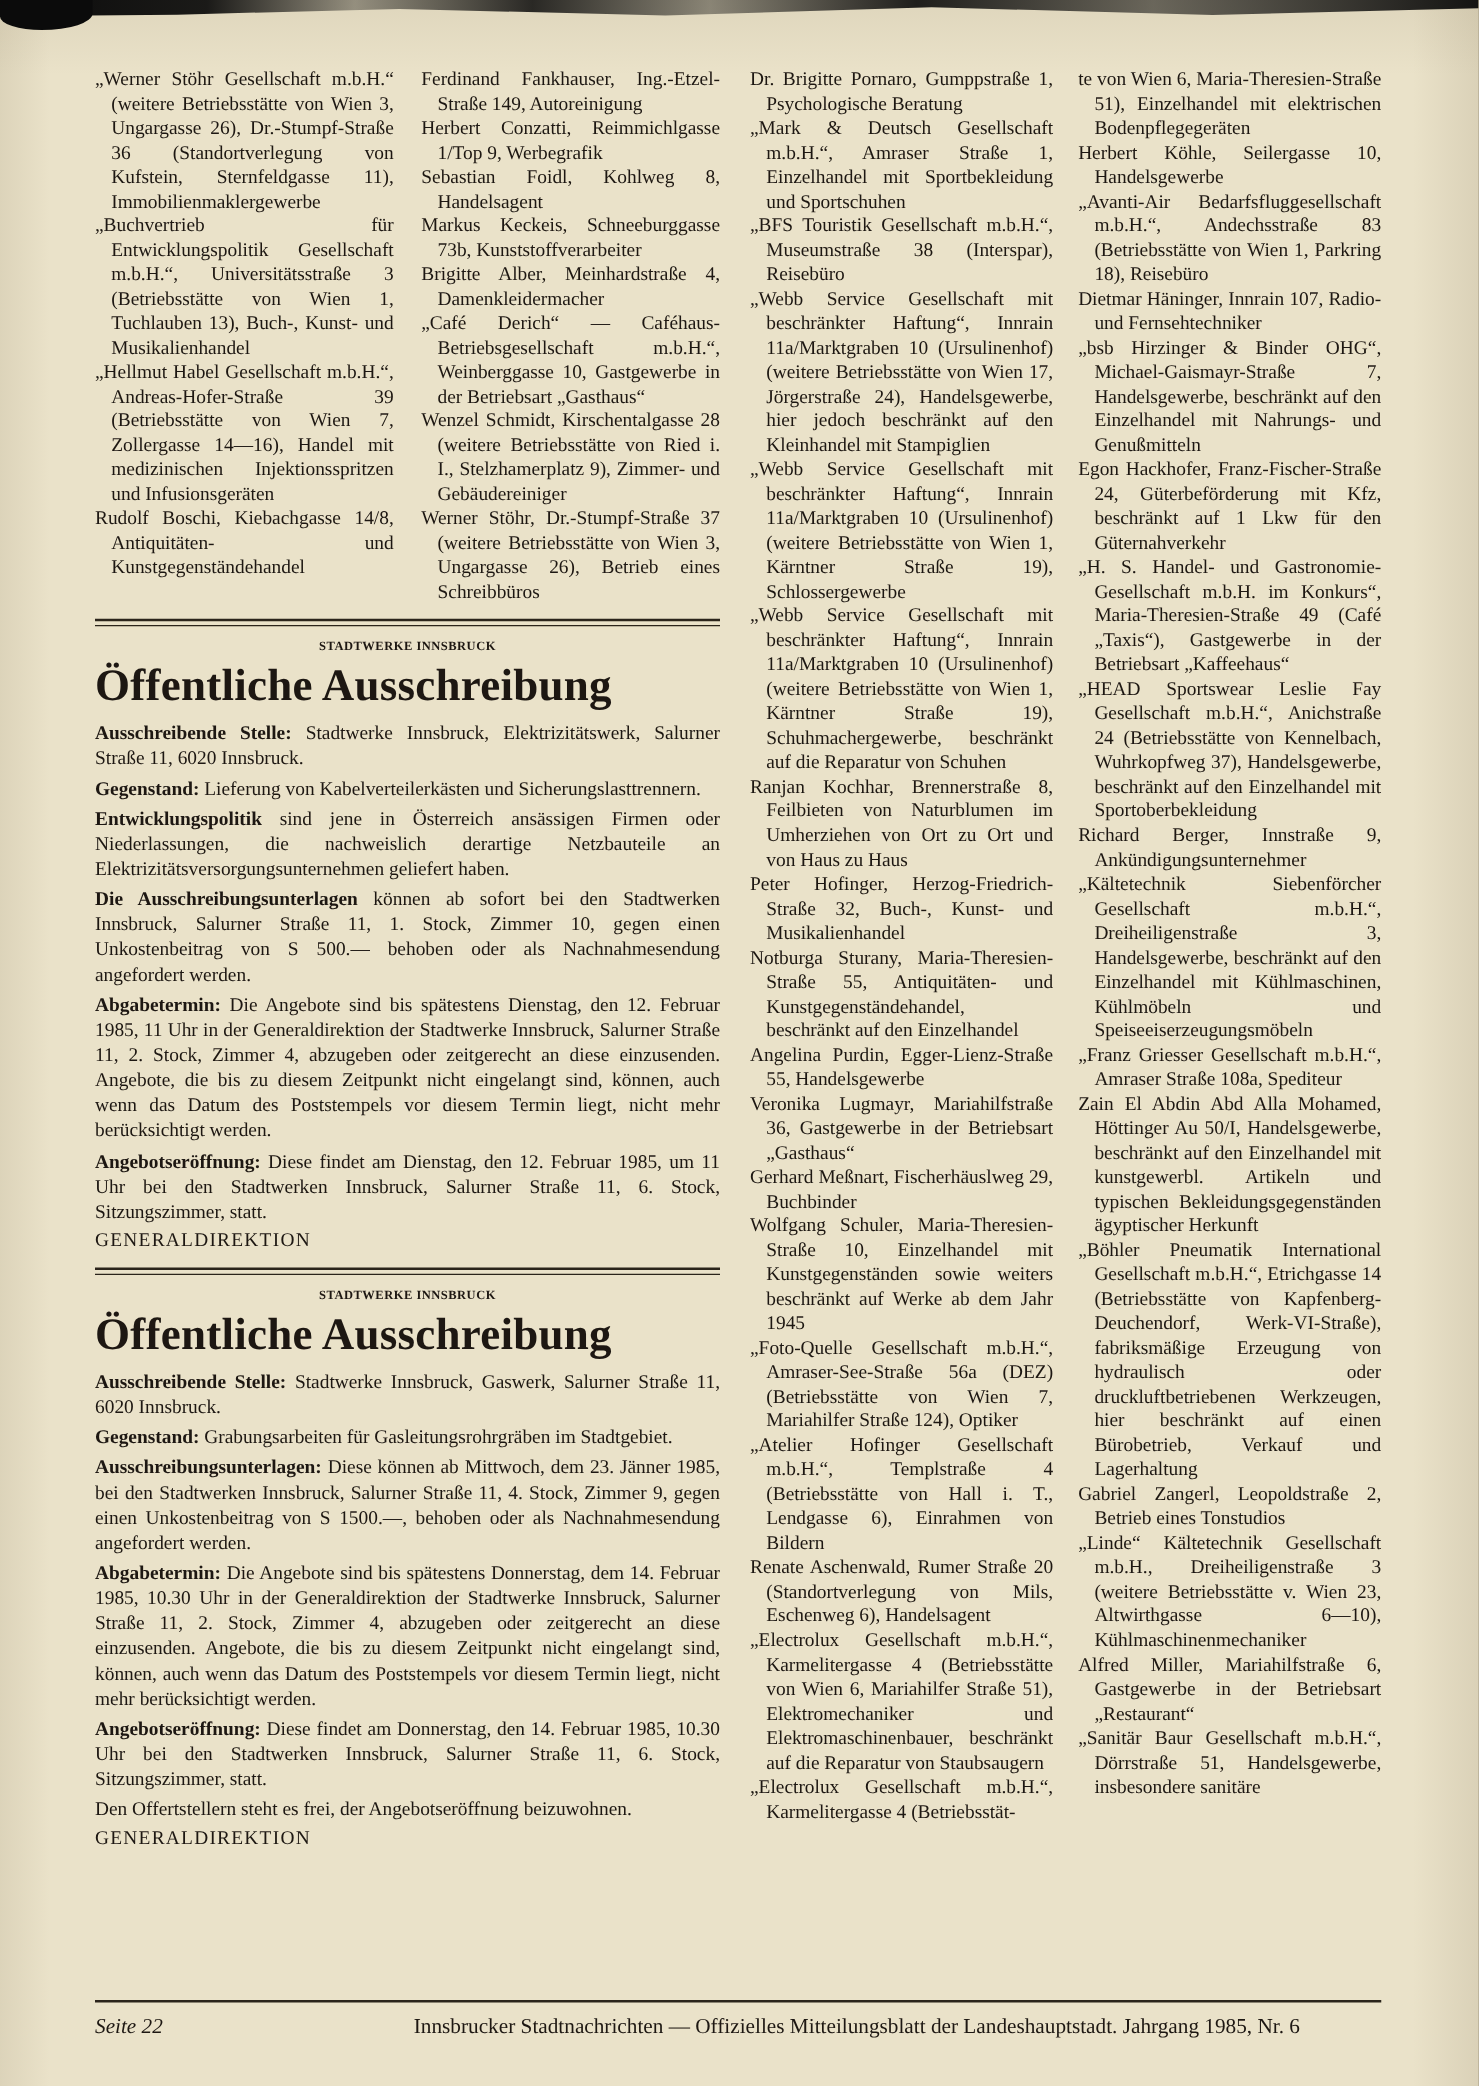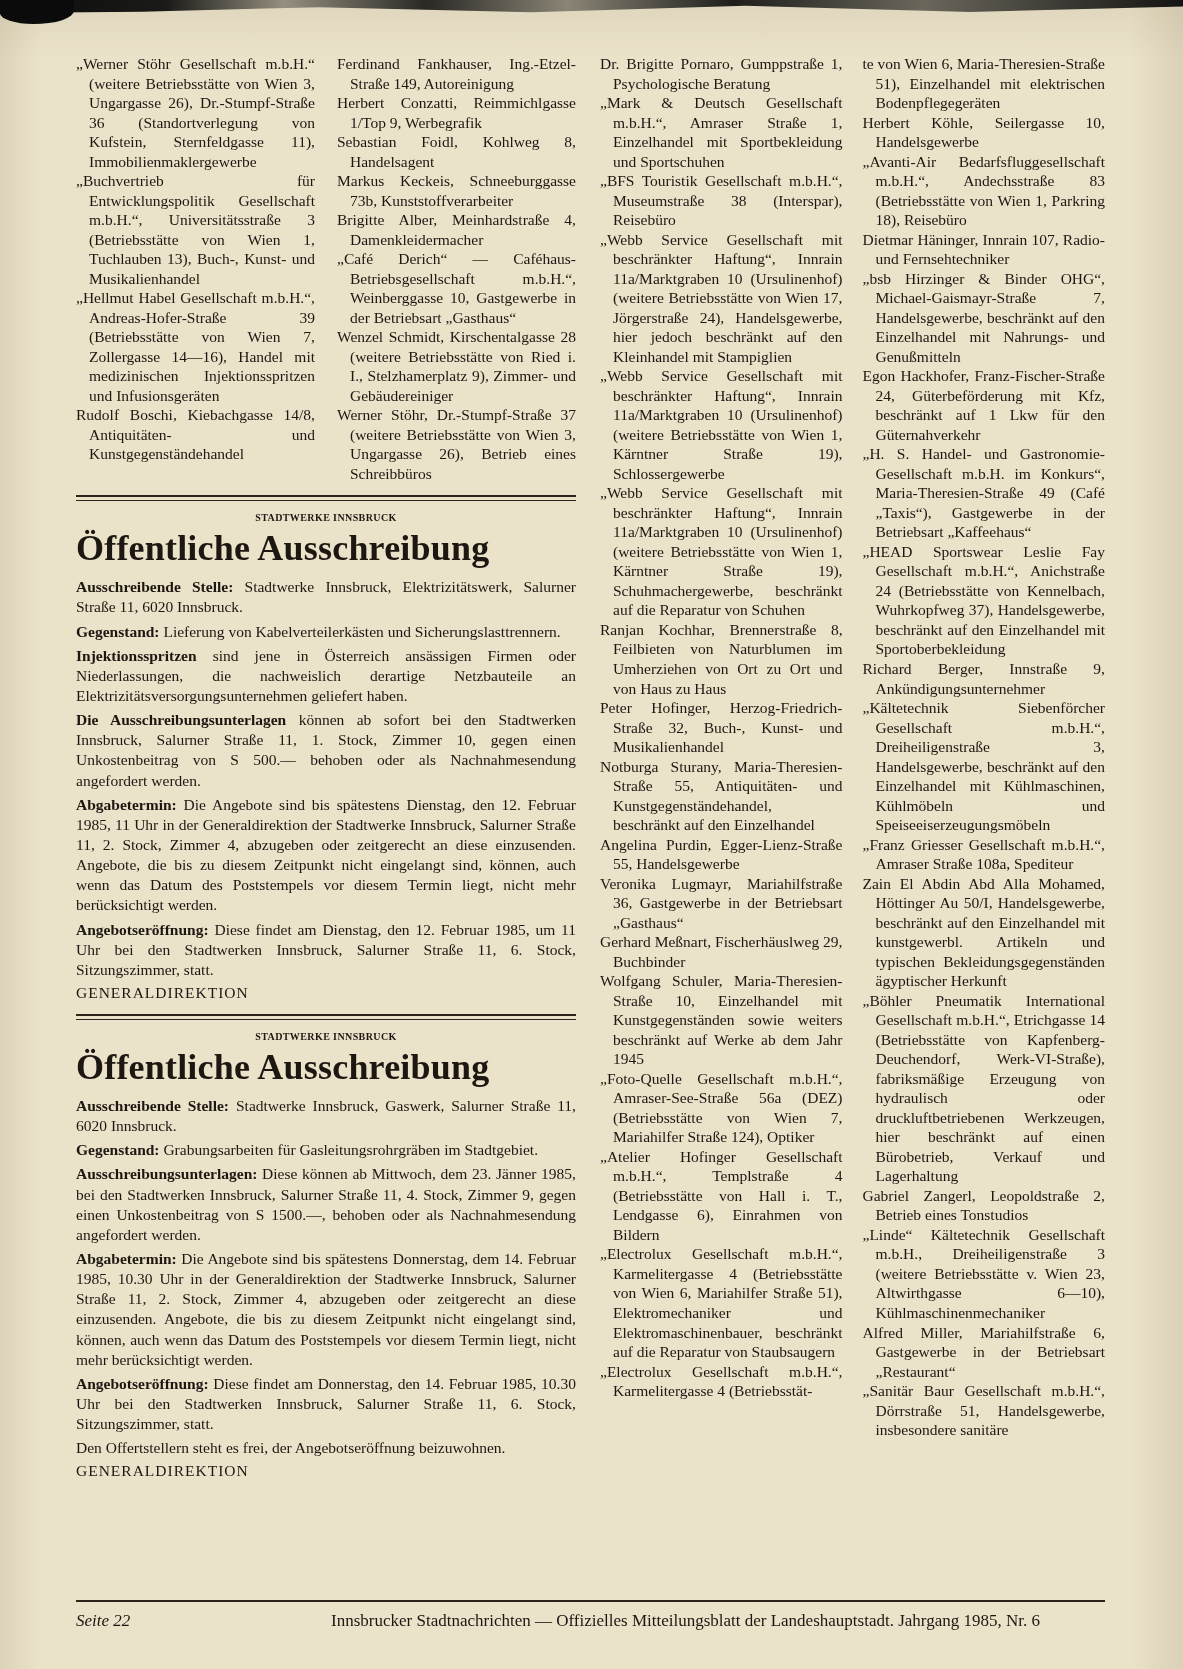--- a/index.html
+++ b/index.html
@@ -133,21 +133,21 @@
       <section class="announcement">
         <div class="double-rule"></div>
         <h3 class="kicker">STADTWERKE INNSBRUCK</h3>
         <h2 class="ann-title">Öffentliche Ausschreibung</h2>
         <div class="ann-body">
 
             <p class="ann-par"><b class="lead">Ausschreibende Stelle:</b><span> Stadtwerke Innsbruck, Elektrizitätswerk, Salurner Straße 11, 6020 Innsbruck.</span></p>
 
             <p class="ann-par"><b class="lead">Gegenstand:</b><span> Lieferung von Kabelverteilerkästen und Sicherungslasttrennern.</span></p>
 
-            <p class="ann-par"><b class="lead">Injektionsspritzen</b><span> sind jene in Österreich ansässigen Firmen oder Niederlassungen, die nachweislich derartige Netzbauteile an Elektrizitätsversorgungsunternehmen geliefert haben.</span></p>
+            <p class="ann-par"><b class="lead">Entwicklungspolitik</b><span> sind jene in Österreich ansässigen Firmen oder Niederlassungen, die nachweislich derartige Netzbauteile an Elektrizitätsversorgungsunternehmen geliefert haben.</span></p>
 
             <p class="ann-par"><b class="lead">Die Ausschreibungsunterlagen</b><span> können ab sofort bei den Stadtwerken Innsbruck, Salurner Straße 11, 1. Stock, Zimmer 10, gegen einen Unkostenbeitrag von S 500.— behoben oder als Nachnahmesendung angefordert werden.</span></p>
 
             <p class="ann-par"><b class="lead">Abgabetermin:</b><span> Die Angebote sind bis spätestens Dienstag, den 12. Februar 1985, 11 Uhr in der Generaldirektion der Stadtwerke Innsbruck, Salurner Straße 11, 2. Stock, Zimmer 4, abzugeben oder zeitgerecht an diese einzusenden. Angebote, die bis zu diesem Zeitpunkt nicht eingelangt sind, können, auch wenn das Datum des Poststempels vor diesem Termin liegt, nicht mehr berücksichtigt werden.</span></p>
 
             <p class="ann-par"><b class="lead">Angebotseröffnung:</b><span> Diese findet am Dienstag, den 12. Februar 1985, um 11 Uhr bei den Stadtwerken Innsbruck, Salurner Straße 11, 6. Stock, Sitzungszimmer, statt.</span></p>
           </div>
         <p class="signature">GENERALDIREKTION</p>
       </section>
 
@@ -199,20 +199,21 @@
           <p class="entry">Veronika Lugmayr, Mariahilfstraße 36, Gastgewerbe in der Betriebsart „Gasthaus“</p>
 
           <p class="entry">Gerhard Meßnart, Fischerhäuslweg 29, Buchbinder</p>
 
           <p class="entry">Wolfgang Schuler, Maria-Theresien-Straße 10, Einzelhandel mit Kunstgegenständen sowie weiters beschränkt auf Werke ab dem Jahr 1945</p>
 
           <p class="entry">„Foto-Quelle Gesellschaft m.b.H.“, Amraser-See-Straße 56a (DEZ) (Betriebsstätte von Wien 7, Mariahilfer Straße 124), Optiker</p>
 
           <p class="entry">„Atelier Hofinger Gesellschaft m.b.H.“, Templstraße 4 (Betriebsstätte von Hall i. T., Lendgasse 6), Einrahmen von Bildern</p>
 
+          <p class="entry">Renate Aschenwald, Rumer Straße 20 (Standortverlegung von Mils, Eschenweg 6), Handelsagent</p>
 
           <p class="entry">„Electrolux Gesellschaft m.b.H.“, Karmelitergasse 4 (Betriebsstätte von Wien 6, Mariahilfer Straße 51), Elektromechaniker und Elektromaschinenbauer, beschränkt auf die Reparatur von Staubsaugern</p>
 
           <p class="entry">„Electrolux Gesellschaft m.b.H.“, Karmelitergasse 4 (Betriebsstät-</p>
         </div>
       <div class="col">
 
           <p class="entry">te von Wien 6, Maria-Theresien-Straße 51), Einzelhandel mit elektrischen Bodenpflegegeräten</p>
 
           <p class="entry">Herbert Köhle, Seilergasse 10, Handelsgewerbe</p>

